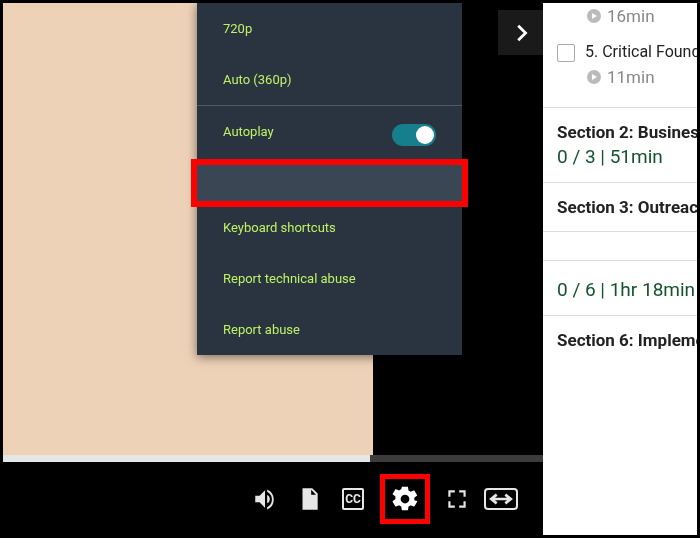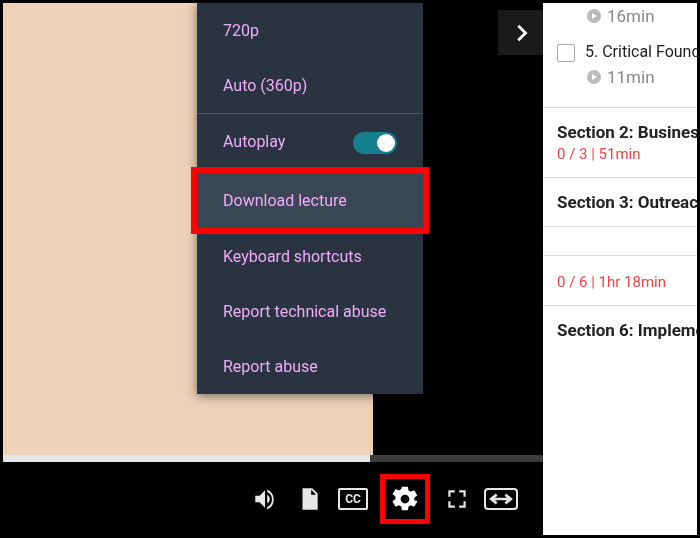--- a/index.html
+++ b/index.html
@@ -12,28 +12,28 @@
   .black-strip { position: absolute; left: 373px; top: 3px; width: 170px; height: 532px; background: #000; }
 
   
   .progress-bar { position: absolute; left: 3px; top: 455px; width: 540px; height: 7px; background: #3c3c3c; }
   .progress-fill { height: 100%; width: 68%; background: #e6e6e6; }
 
   
   .controls { position: absolute; left: 3px; top: 462px; width: 540px; height: 73px; background: #000; display: flex; align-items: center; gap: 10px; padding-left: 245px; }
   .ctrl { width: 34px; height: 34px; display: flex; align-items: center; justify-content: center; color: #e6e6e6; }
   .ctrl svg { width: 26px; height: 26px; }
-  .cc-box { border: 2px solid #e6e6e6; border-radius: 2px; font-size: 12px; font-weight: 700; width: 30px; height: 22px; display: flex; align-items: center; justify-content: center; color: #e6e6e6; }
+  .cc-box { border: 2px solid #e6e6e6; border-radius: 2px; font-size: 12px; font-weight: 700; width: 22px; height: 22px; display: flex; align-items: center; justify-content: center; color: #e6e6e6; }
   .gear-wrap { position: relative; width: 50px; height: 50px; display: flex; align-items: center; justify-content: center; }
   .gear-highlight { position: absolute; inset: 0; border: 5px solid #ff0000; background: #000; }
   .gear-wrap svg { width: 30px; height: 30px; position: relative; z-index: 2; }
   .swap-box { border: 2px solid #e6e6e6; border-radius: 4px; width: 34px; height: 22px; display: flex; align-items: center; justify-content: center; color: #e6e6e6; }
 
   
-  .popup { position: absolute; left: 197px; top: 3px; width: 226px; background: #2a3440; color: #f0abfc; font-size: 16px; box-shadow: 0 2px 10px rgba(0,0,0,.5); z-index: 20; }
+  .popup { position: absolute; left: 197px; top: 3px; width: 265px; background: #2a3440; color: #bef264; font-size: 13px; box-shadow: 0 2px 10px rgba(0,0,0,.5); z-index: 20; }
   .popup-item { padding: 18px 26px; cursor: pointer; border-bottom: 1px solid rgba(255,255,255,.08); }
   .popup-item.noborder { border-bottom: none; }
   .popup-item.section-end { border-bottom: 1px solid rgba(255,255,255,.18); }
   .popup-item.highlighted { background: #3a4654; position: relative; }
   .red-box { position: absolute; left: -6px; right: -6px; top: -6px; bottom: -6px; border: 6px solid #ff0000; pointer-events: none; }
   .autoplay-row { display: flex; justify-content: space-between; }
   .toggle { width: 44px; height: 22px; background: #167f8e; border-radius: 11px; position: relative; }
   .toggle-knob { position: absolute; right: 2px; top: 2px; width: 18px; height: 18px; border-radius: 50%; background: #fff; }
 
   
@@ -42,21 +42,21 @@
 
   
   .sidebar { position: absolute; left: 543px; top: 3px; width: 154px; height: 532px; background: #fff; color: #222; overflow: hidden; }
   .sb-lectures { padding: 0 0 12px 14px; }
   .sb-lec-meta { display: flex; align-items: center; gap: 6px; color: #888; font-size: 17px; padding: 3px 0 8px 30px; }
   .sb-lec-row { display: flex; align-items: flex-start; gap: 10px; padding: 8px 0 2px 0; }
   .sb-check { width: 18px; height: 18px; border: 1px solid #aaa; border-radius: 2px; flex-shrink: 0; margin-top: 2px; }
   .sb-lec-title { font-size: 16px; white-space: nowrap; }
   .sb-section { border-top: 1px solid #ddd; padding: 14px 0 14px 14px; }
   .sb-sec-title { font-weight: 700; font-size: 17px; white-space: nowrap; }
-  .sb-sec-meta { font-size: 15px; color: #ef4444; padding-top: 3px; white-space: nowrap; }
+  .sb-sec-meta { font-size: 19px; color: #14532d; padding-top: 3px; white-space: nowrap; }
   .play-circle { width: 14px; height: 14px; border-radius: 50%; background: #bbb; display: flex; align-items: center; justify-content: center; }
   .play-circle::after { content: ""; width: 0; height: 0; border-left: 5px solid #fff; border-top: 3px solid transparent; border-bottom: 3px solid transparent; margin-left: 1px; }
 </style>
 </head>
 <body>
 
 <div class="stage">
   <div class="video-area"></div>
   <div class="black-strip"></div>
 
@@ -101,21 +101,20 @@
   <div class="popup">
     <div class="popup-item noborder">720p</div>
     <div class="popup-item section-end">Auto (360p)</div>
     <div class="popup-item section-end autoplay-row">
       <span>Autoplay</span>
       <div class="toggle">
           <div class="toggle-knob"></div>
         </div>
     </div>
     <div class="popup-item highlighted">
-      <span>Download lecture</span>
       <div class="red-box"></div>
     </div>
     <div class="popup-item noborder">Keyboard shortcuts</div>
     <div class="popup-item noborder">Report technical abuse</div>
     <div class="popup-item noborder">Report abuse</div>
   </div>
 
   <div class="chev-btn">
     <svg viewBox="0 0 24 24" fill="none" stroke="#fff" stroke-width="3">
         <path d="M9 4l8 8-8 8"></path>

